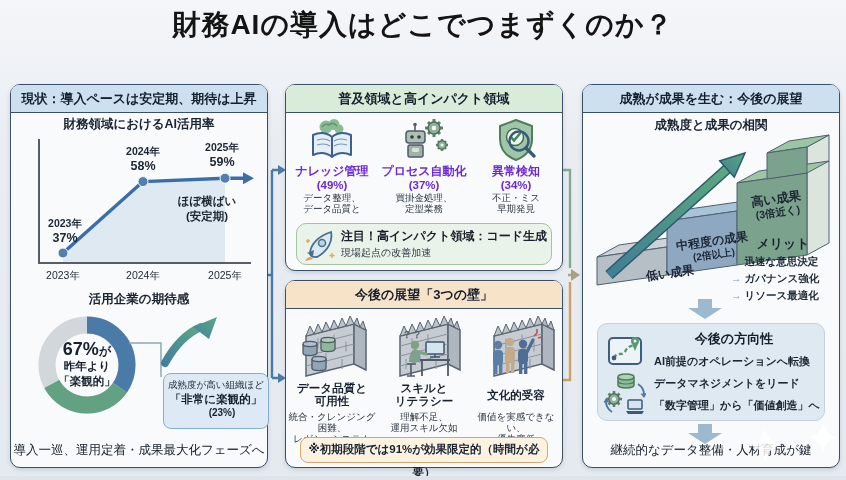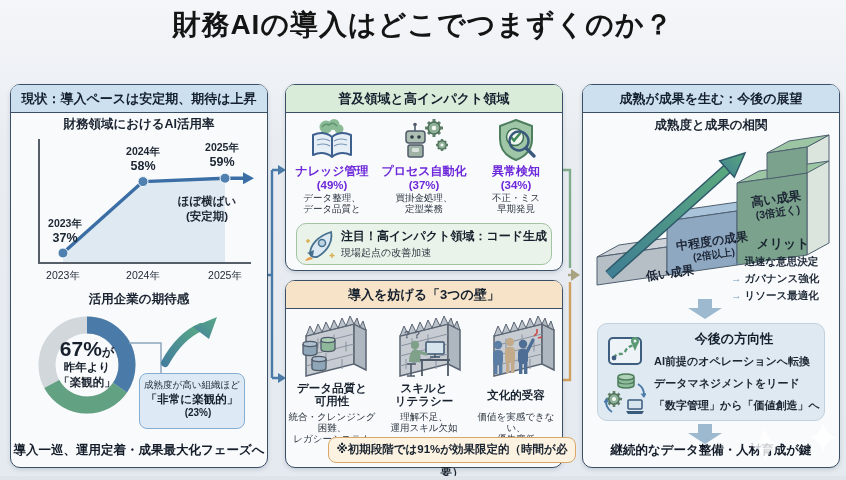--- a/index.html
+++ b/index.html
@@ -24,50 +24,50 @@
   .hdr-orange{background:#f7e3c8;}
   .abs{position:absolute;}
   .ctr{text-align:center;}
   
   .chart-title{top:31px;left:0;width:100%;font-size:12.5px;font-weight:bold;color:#1a2330;}
   .line-chart{left:8px;top:46px;}
   .donut-title{top:206px;left:0;width:100%;font-size:12.5px;font-weight:bold;color:#1a2330;}
   .donut-svg{left:20px;top:224px;}
   .donut-center{left:20px;top:224px;width:112px;height:112px;display:flex;flex-direction:column;
     align-items:center;justify-content:center;color:#17202c;line-height:15px;}
-  .donut-center .big{font-size:21px;font-weight:800;}
+  .donut-center .big{font-size:18px;font-weight:800;}
   .donut-center .suf{font-size:12px;font-weight:bold;}
   .donut-center .ln{font-size:11.5px;font-weight:bold;}
   .swoosh{left:148px;top:226px;}
   .link-line{left:116px;top:250px;}
-  .callout-blue{left:128px;top:288px;width:106px;height:56px;background:#ddeaf6;
+  .callout-blue{left:152px;top:288px;width:106px;height:56px;background:#ddeaf6;
     border:1.5px solid #86aed0;border-radius:8px;text-align:center;padding-top:5px;box-sizing:border-box;}
   .callout-blue .c1{font-size:9.5px;color:#1c2736;}
   .callout-blue .c2{font-size:11.5px;font-weight:bold;color:#15202e;line-height:15px;}
   .callout-blue .c3{font-size:10px;font-weight:bold;color:#15202e;margin-left:12px;}
-  .panel-footer{bottom:8px;left:0;width:100%;font-size:12.5px;font-weight:bold;color:#131c28;}
+  .panel-footer{bottom:8px;left:0;width:100%;font-size:12.5px;font-weight:normal;color:#131c28;}
   
   .cell{position:absolute;width:88px;text-align:center;}
   .c0{left:2px;} .c1{left:94px;} .c2{left:186px;}
   .icon-row{top:31px;height:48px;display:flex;align-items:center;justify-content:center;}
   .a-label{top:80px;font-size:12px;font-weight:bold;color:#6d28d9;line-height:13.5px;}
   .a-pct{font-size:11.5px;}
   .a-desc{top:107px;font-size:9.5px;color:#2c3540;line-height:11px;}
   .note-green{left:10px;top:138px;width:256px;height:42px;background:#e9f3e9;
     border:1.5px solid #a3c3a3;border-radius:10px;box-sizing:border-box;}
   .note-green .nt{position:absolute;left:44px;top:4px;font-size:12px;font-weight:bold;color:#16202c;}
   .note-green .nd{position:absolute;left:44px;top:22px;font-size:10px;color:#2c3540;}
   .note-green .rk{position:absolute;left:7px;top:4px;}
   .wall-row{top:30px;height:70px;display:flex;align-items:center;justify-content:center;}
   .b-label{top:100px;height:28px;display:flex;flex-direction:column;justify-content:center;
     font-size:11.5px;font-weight:bold;color:#18222f;line-height:13px;}
   .b-desc{top:130px;font-size:9.5px;color:#2c3540;line-height:11px;}
   .note-orange{left:14px;top:156px;width:248px;height:26px;line-height:23px;background:#fbf2e2;
     border:1.5px solid #d9a868;border-radius:8px;text-align:center;font-size:11.5px;font-weight:bold;
-    color:#19232f;box-sizing:border-box;margin-left:28px;}
+    color:#19232f;box-sizing:border-box;}
   
   .stairs-title{top:32px;left:0;width:100%;font-size:12.5px;font-weight:bold;color:#1a2330;}
   .stairs-svg{left:6px;top:48px;}
   .step-label{position:absolute;transform:rotate(-8deg);text-align:center;color:#1d2635;
     font-weight:bold;line-height:13px;}
   .sl-low{left:50px;top:182px;width:74px;font-size:12px;}
   .sl-mid{left:74px;top:150px;width:112px;font-size:12px;}
   .sl-mid .sub{font-size:10px;}
   .sl-high{left:152px;top:108px;width:84px;font-size:12.5px;}
   .sl-high .sub{font-size:10.5px;}
@@ -234,21 +234,21 @@
         <path d="M10,22 L3,25 L9,28 Z" fill="#46708e"></path>
         <path d="M7,29 q-4,0 -6,4 q5,-1 8,-2 Z" fill="#e8a050"></path>
         <path d="M28,25 v5 M25.5,27.5 h5 M4,11 v4 M2,13 h4" stroke="#d8b050" stroke-width="1.4"></path>
       </svg>
       <div class="nt">注目！高インパクト領域：コード生成</div>
       <div class="nd">現場起点の改善加速</div>
     </div>
   </section>
 
   <section class="panel p-midbot">
-    <div class="hdr hdr-orange">導入を妨げる「3つの壁」</div>
+    <div class="hdr hdr-orange">今後の展望「3つの壁」</div>
 
     <svg width="0" height="0" style="position:absolute">
       <defs>
         <g id="wallbase">
           <polygon points="6,24 54,12 54,52 6,64" fill="#c6ccd2" stroke="#5a6472" stroke-width="1.5"></polygon>
           <polygon points="54,12 66,18 66,58 54,52" fill="#aeb6bf" stroke="#5a6472" stroke-width="1.5"></polygon>
           <path d="M6,34 L54,22 M6,44 L54,32 M6,54 L54,42" stroke="#8a929e" stroke-width="1"></path>
           <path d="M18,26.5 V36.5 M34,22.5 V32.5 M46,29.5 V39.5 M26,41 V51 M42,47 V57 M12,47 V57" stroke="#8a929e" stroke-width="1"></path>
           <polygon points="6,24 14,22 10,14" fill="#bcc3cb" stroke="#5a6472" stroke-width="1"></polygon>
           <polygon points="14,22 22,20 18,12" fill="#bcc3cb" stroke="#5a6472" stroke-width="1"></polygon>

